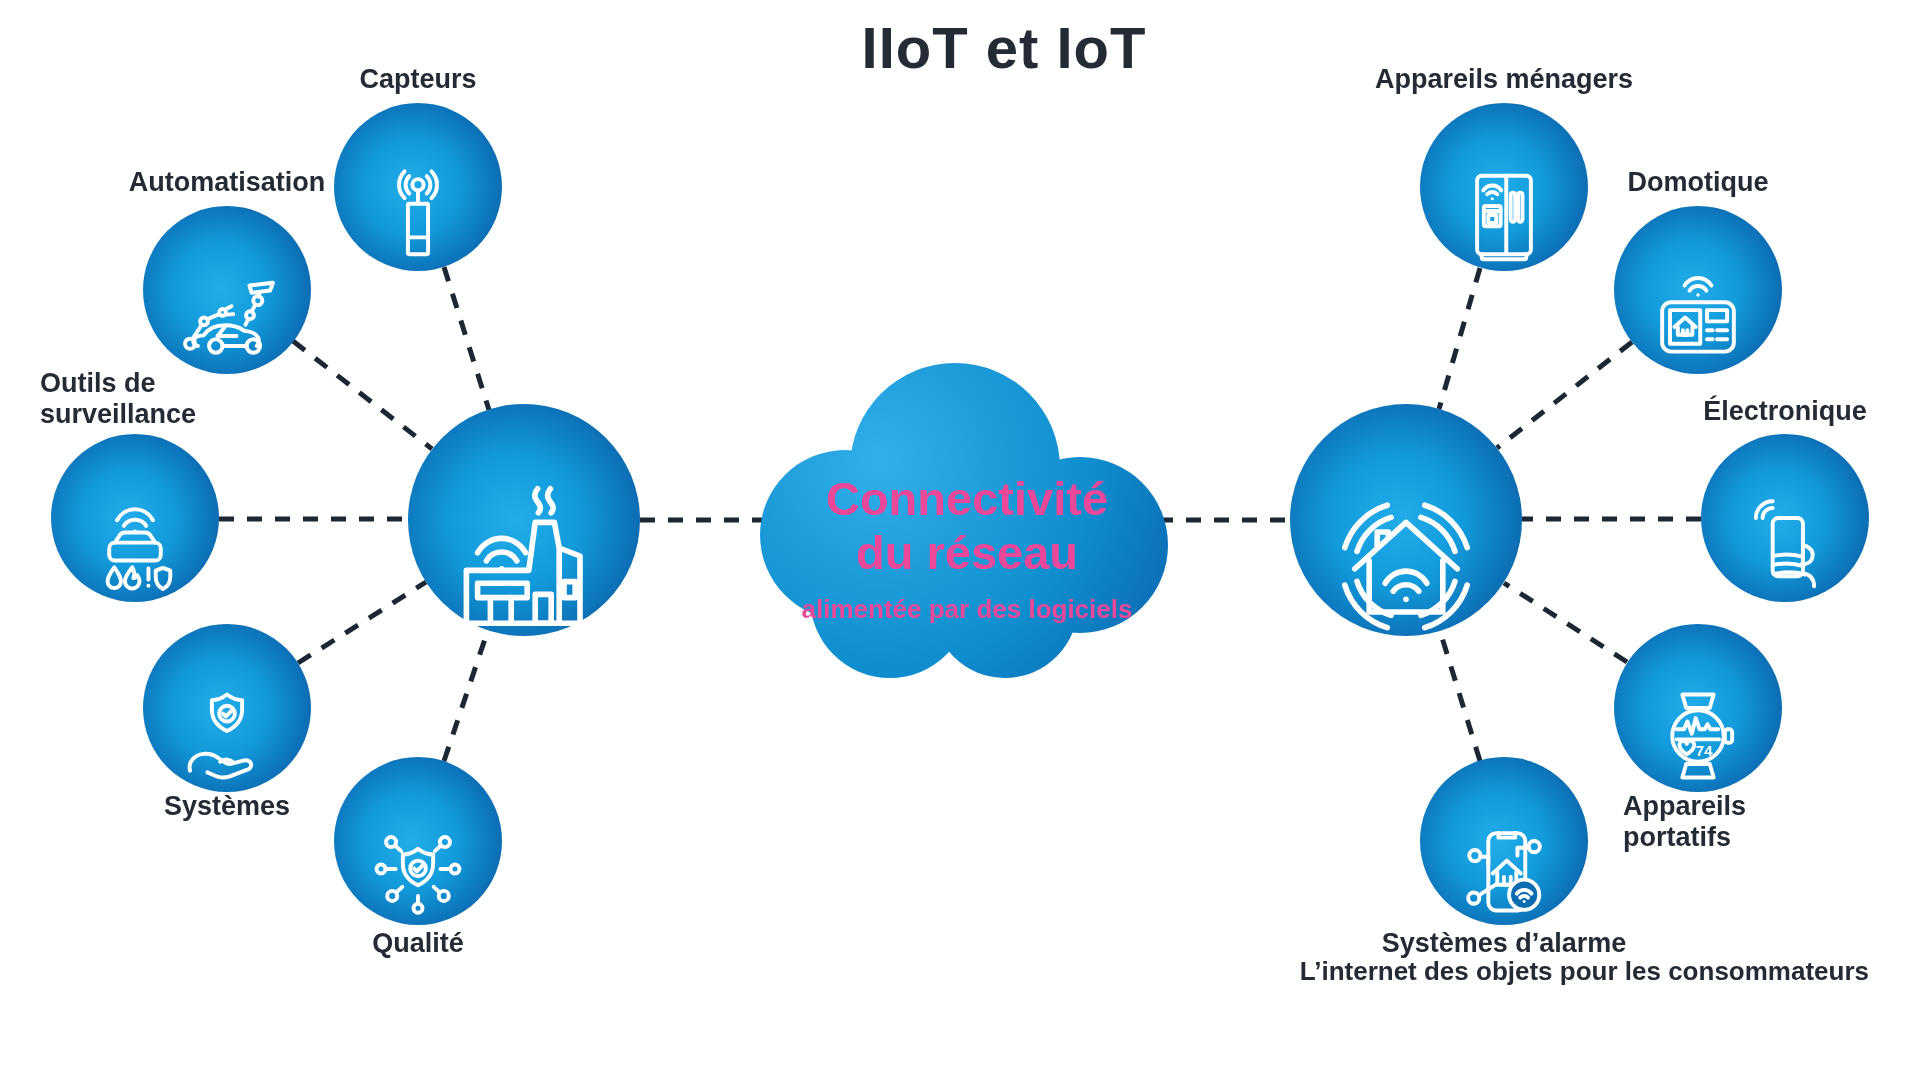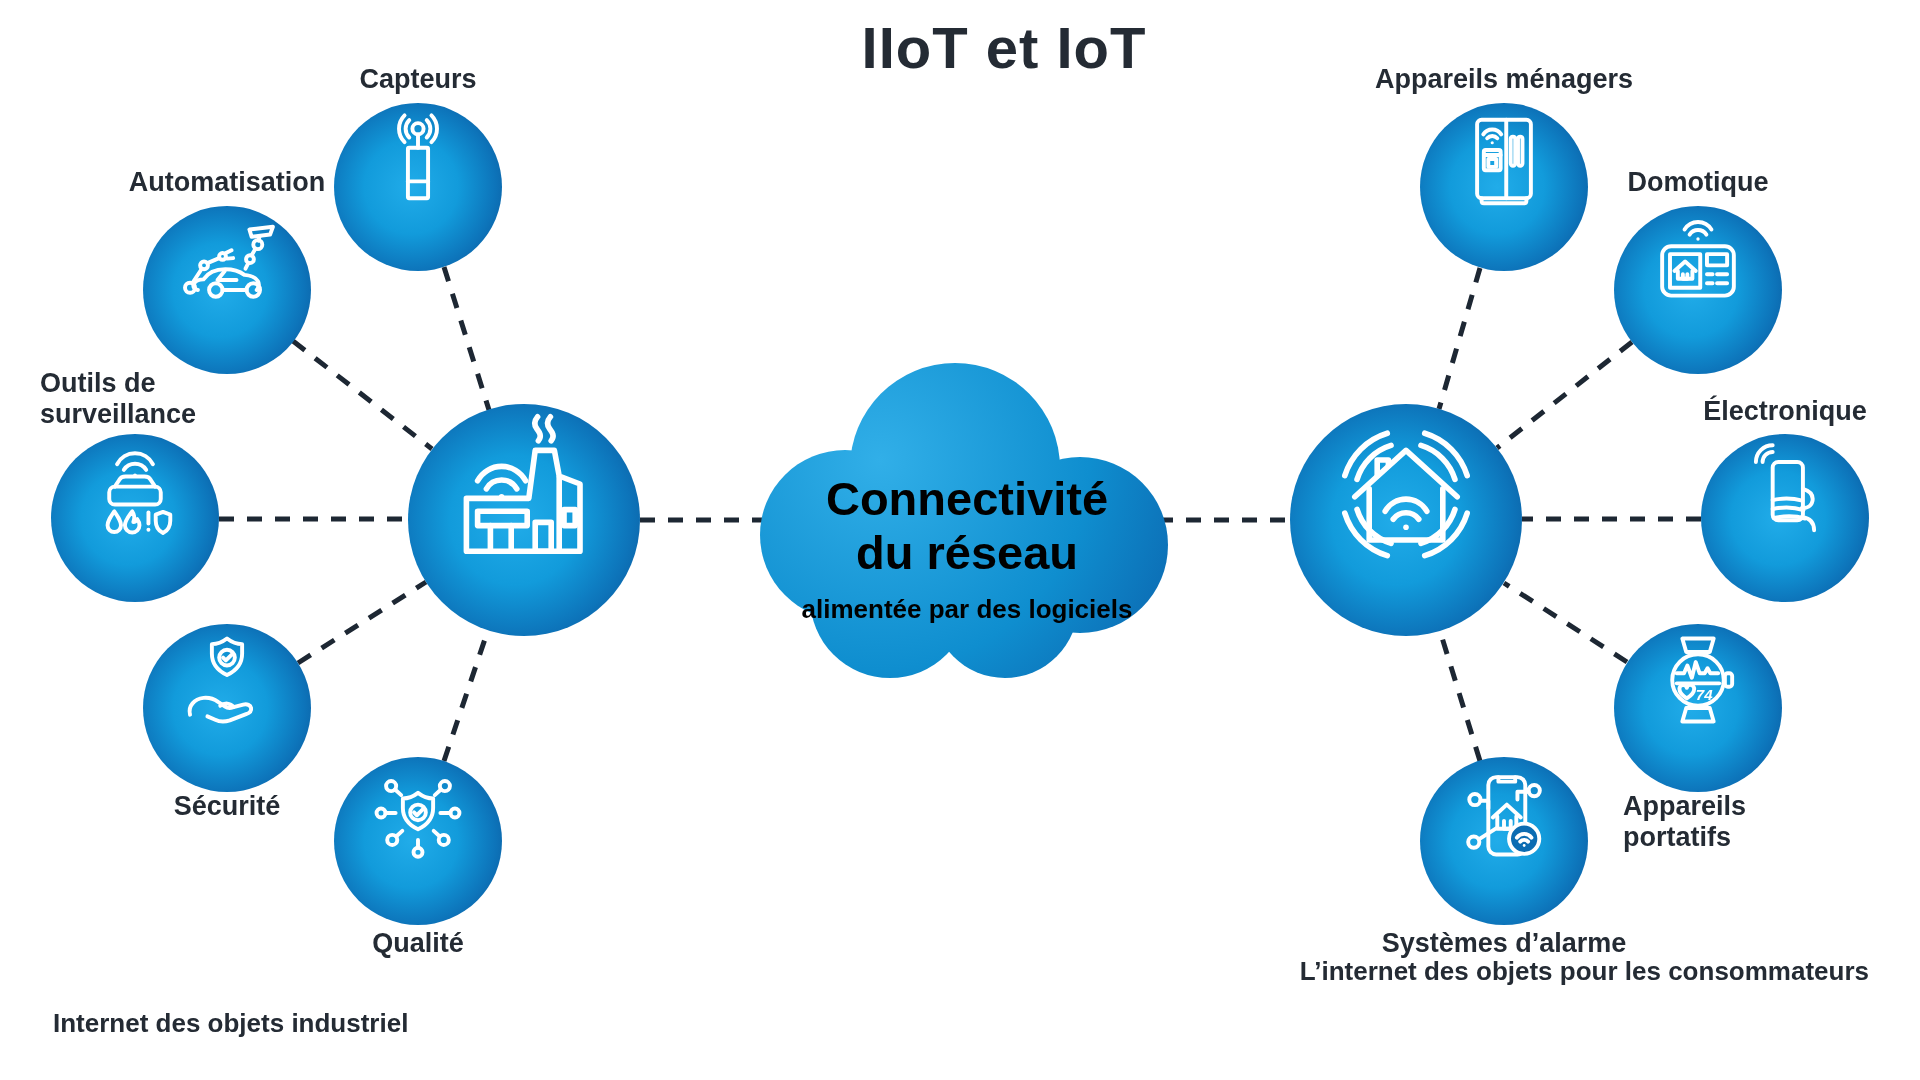--- a/index.html
+++ b/index.html
@@ -2,34 +2,34 @@
 <html><head>
 <meta charset="utf-8">
 <style>
   html,body{margin:0;padding:0;background:#fff;}
   .stage{position:relative;width:1920px;height:1080px;background:#ffffff;overflow:hidden;
          font-family:"Liberation Sans",sans-serif;color:#242b34;}
   .title{position:absolute;top:14px;left:0;width:100%;text-align:center;
          font-size:58px;font-weight:bold;letter-spacing:1px;padding-left:44px;}
   svg.underlay{position:absolute;left:0;top:0;}
   .connector{stroke:#1d2733;stroke-width:5;stroke-dasharray:15 13;fill:none;}
-  .node{position:absolute;border-radius:50%;display:flex;align-items:flex-start;justify-content:center;
-        background:radial-gradient(circle at 46% 50%, #21ace9 0%, #129bdb 38%, #0d74ba 68%, #094b8e 97%);font-style:italic;}
+  .node{position:absolute;border-radius:50%;display:flex;align-items:flex-end;justify-content:center;
+        background:radial-gradient(circle at 46% 50%, #21ace9 0%, #129bdb 38%, #0d74ba 68%, #094b8e 97%);}
   .sat{width:168px;height:168px;}
   .hub{width:232px;height:232px;}
   .icon{stroke:#ffffff;fill:none;stroke-width:7;stroke-linecap:round;stroke-linejoin:round;}
   .sat .icon{width:112px;height:112px;}
   .hub .icon{width:160px;height:160px;}
   .icon .dot{fill:#ffffff;stroke:none;}
   .icon text{stroke:none;fill:#ffffff;font-weight:bold;font-family:"Liberation Sans",sans-serif;}
   .label{position:absolute;transform:translateX(-50%);text-align:left;
          font-size:27px;line-height:31px;font-weight:bold;color:#242b34;}
   .caption{position:absolute;font-size:26px;font-weight:bold;color:#242b34;}
   .cloud-text{position:absolute;left:967px;top:472px;transform:translateX(-50%);
-              text-align:center;color:#000000;width:420px;}
+              text-align:center;color:#ec4899;width:420px;}
   .cloud-main{font-size:47px;line-height:54px;font-weight:bold;}
   .cloud-sub{font-size:26px;font-weight:bold;margin-top:14px;}
 </style>
 </head>
 <body>
 
 <div class="stage">
 
   <svg class="underlay" width="1920" height="1080" viewBox="0 0 1920 1080">
     <g>
@@ -143,21 +143,21 @@
 
   <div class="node sat" style="left:143px;top:624px">
     <svg class="icon" viewBox="0 0 200 200">
       <path d="M100,26 c9,7 19,10 27,10 v17 c0,19 -10,30 -27,38 c-17,-8 -27,-19 -27,-38 v-17 c8,0 18,-3 27,-10 z"></path>
       <circle cx="100" cy="60" r="14"></circle>
       <path d="M93,60 l5,5 l10,-10"></path>
       <path d="M34,162 c-4,-16 8,-28 24,-30 c10,-1 19,2 26,7 l12,8 c4,3 9,4 14,2 l19,-5 c7,-2 13,1 14,6 c1,5 -3,9 -9,11 l-29,11 c-9,3 -18,3 -26,-1 l-14,-6"></path>
       <path d="M88,146 c8,-6 18,-5 24,2"></path>
     </svg>
   </div>
-  <div class="label" style="left:227px;top:791px">Sécurité</div>
+  <div class="label" style="left:227px;top:791px">Systèmes</div>
 
   <div class="node sat" style="left:334px;top:757px">
     <svg class="icon" viewBox="0 0 200 200">
       <path d="M100,64 c9,7 19,10 27,10 v17 c0,19 -10,30 -27,38 c-17,-8 -27,-19 -27,-38 v-17 c8,0 18,-3 27,-10 z"></path>
       <circle cx="100" cy="99" r="14"></circle>
       <path d="M93,99 l5,5 l10,-10"></path>
       <circle cx="52" cy="52" r="9"></circle>
         <line x1="59" y1="58" x2="70" y2="68"></line>
       <circle cx="148" cy="52" r="9"></circle>
         <line x1="141" y1="58" x2="130" y2="68"></line>
@@ -269,16 +269,15 @@
       <circle cx="46" cy="152" r="10"></circle>
         <line x1="55" y1="147" x2="88" y2="126"></line>
       <circle cx="136" cy="146" r="27" fill="#0c6cb2"></circle>
       <path d="M123,144 A16,16 0 0 1 149,144"></path>
       <path d="M129,151 A9.5,9.5 0 0 1 143,151"></path>
       <circle class="dot" cx="136" cy="158" r="2.5"></circle>
     </svg>
   </div>
   <div class="label" style="left:1504px;top:928px">Systèmes d’alarme</div>
 
-  <div class="caption" style="left:53px;top:1008px">Internet des objets industriel</div>
   <div class="caption" style="right:51px;top:956px">L’internet des objets pour les consommateurs</div>
 
 </div>
 
 </body></html>

